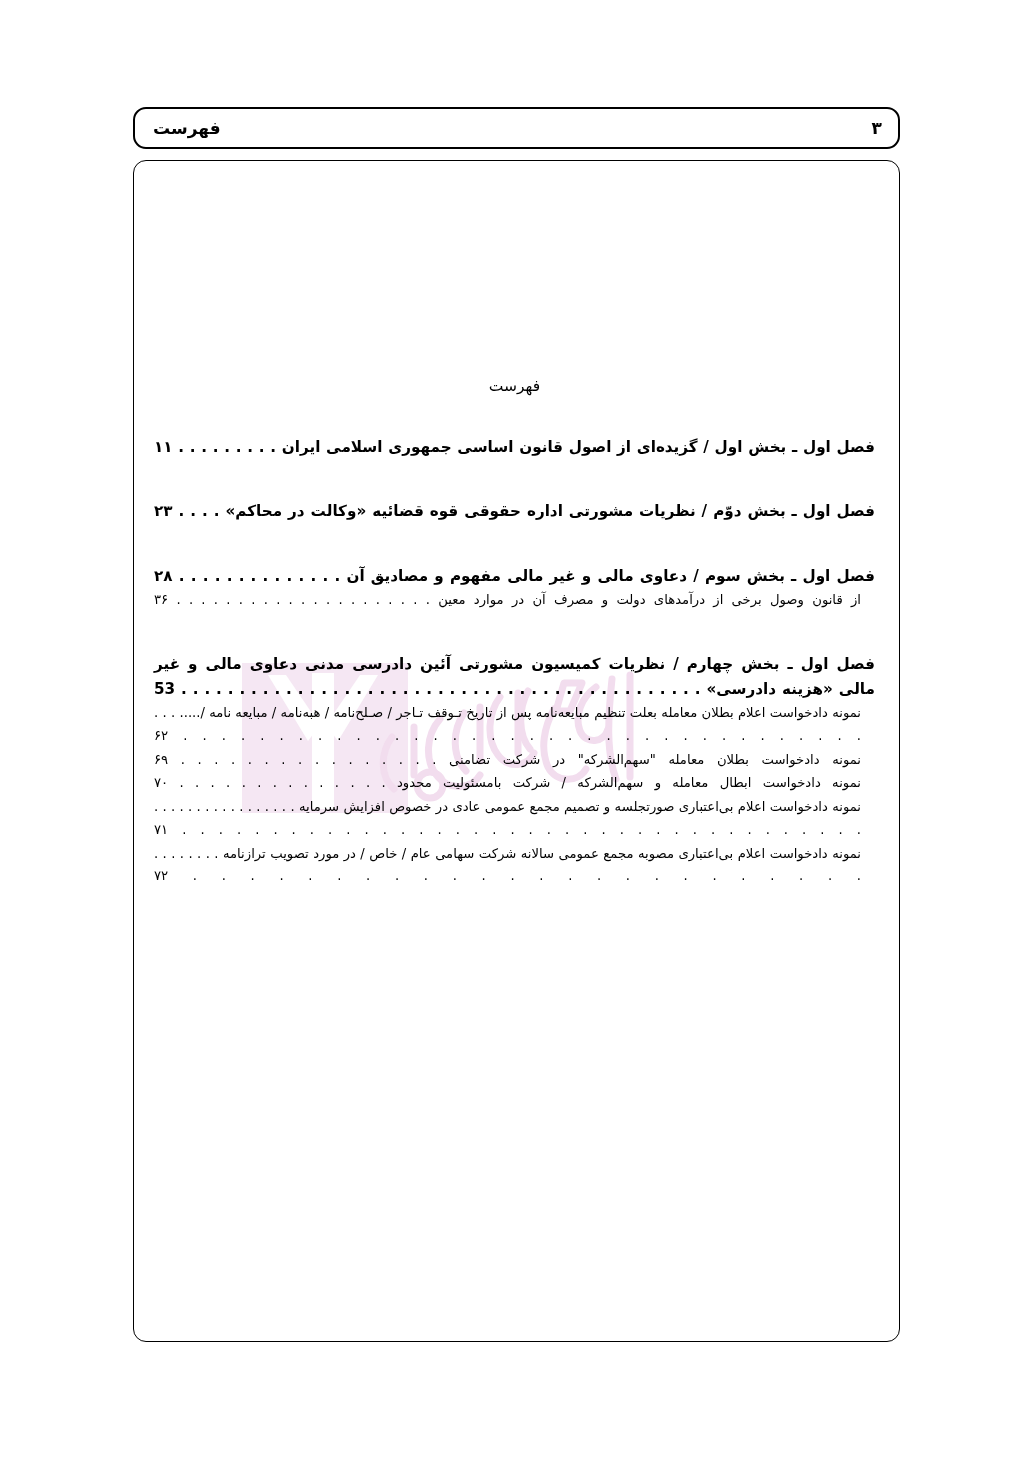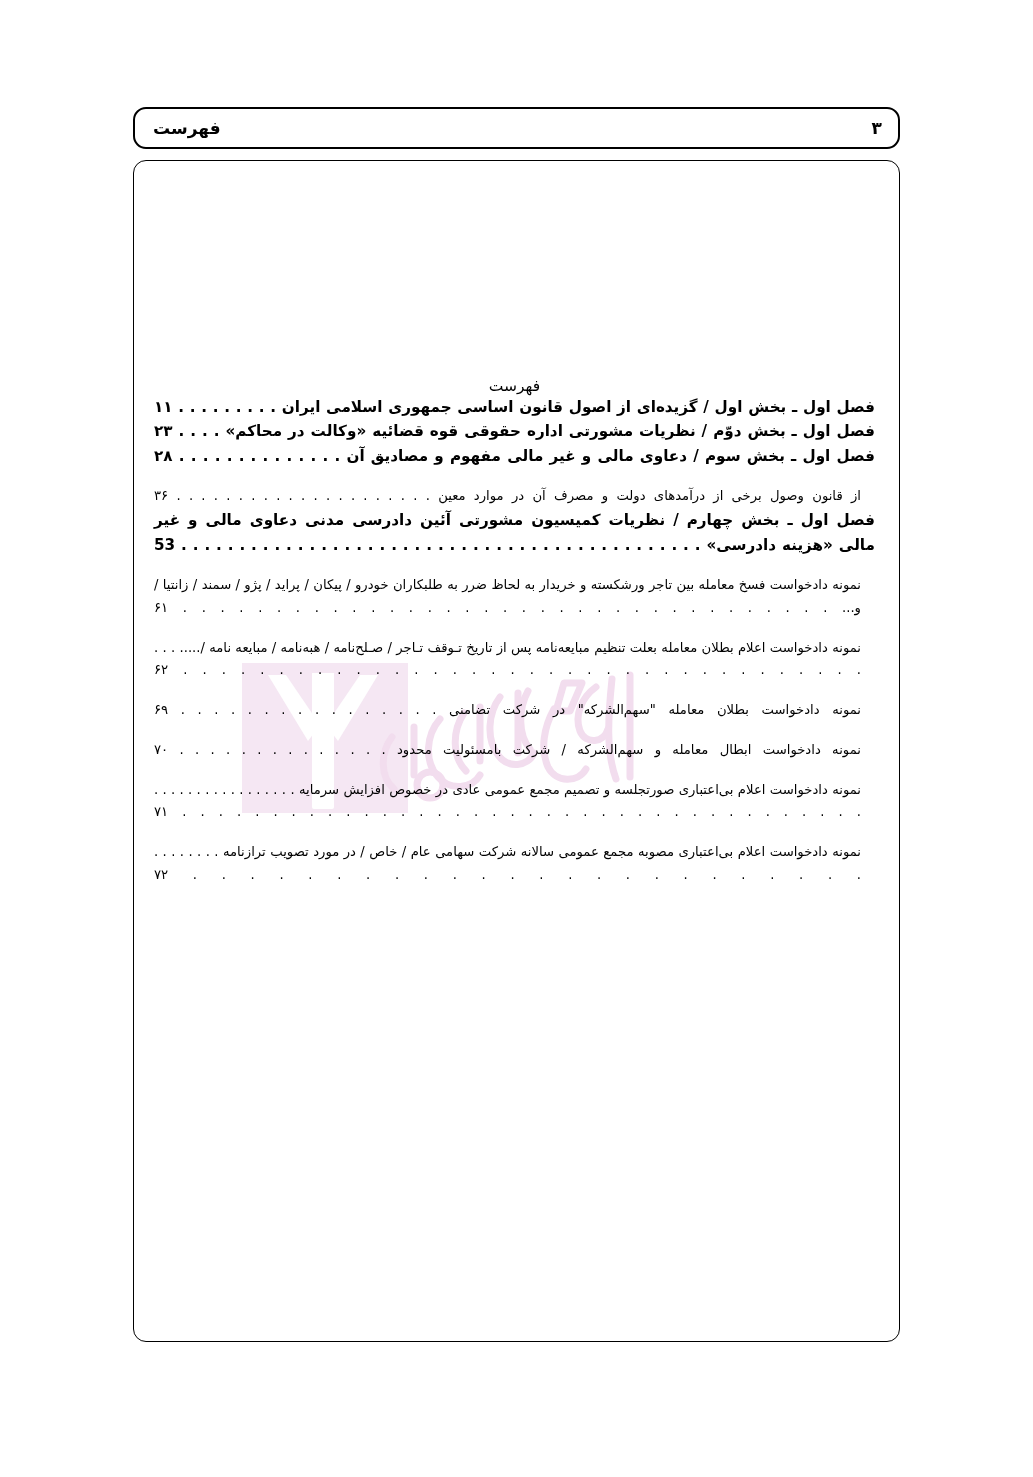--- a/index.html
+++ b/index.html
@@ -116,27 +116,28 @@
     text-align: justify;
     text-align-last: justify;
     direction: rtl;
     unicode-bidi: isolate;
   }
 
   .entry.level1 {
     font-size: 15.2px;
     font-weight: bold;
     line-height: 1.62;
+    margin-top: 40px;
   }
 
   .entry.level2 {
     font-size: 13.2px;
     font-weight: normal;
     line-height: 1.72;
-    margin-top: 17px;
+    margin-top: 1px;
     padding-right: 14px;
   }
 
   .dots {
     letter-spacing: 2.2px;
   }
 
   .num {
     font-weight: inherit;
   }
@@ -212,25 +213,20 @@
         <span class="num">۳۶</span>
       </div>
 
       <div class="entry level1">
         <span>فصل اول ـ بخش چهارم / نظریات کمیسیون مشورتی آئین دادرسی مدنی دعاوی مالی و غیر مالی «هزینه دادرسی»</span>
         <span class="dots">. . . . . . . . . . . . . . . . . . . . . . . . . . . . . . . . . . . . . . . . . . . . .</span>
         <span class="num">53</span>
       </div>
 
 
-      <div class="entry level2">
-        <span>نمونه دادخواست فسخ معامله بین تاجر ورشکسته و خریدار به لحاظ ضرر به طلبکاران خودرو / پیکان / پراید / پژو / سمند / زانتیا / و...</span>
-        <span class="dots">. . . . . . . . . . . . . . . . . . . . . . . . . . . . . . . . . . .</span>
-        <span class="num">۶۱</span>
-      </div>
 
       <div class="entry level2">
         <span>نمونه دادخواست اعلام بطلان معامله بعلت تنظیم مبایعه‌نامه پس از تاریخ تـوقف تـاجر / صـلح‌نامه / هبه‌نامه / مبایعه نامه /.....</span>
         <span class="dots">. . . . . . . . . . . . . . . . . . . . . . . . . . . . . . . . . . . . . . .</span>
         <span class="num">۶۲</span>
       </div>
 
 
 
       <div class="entry level2">

